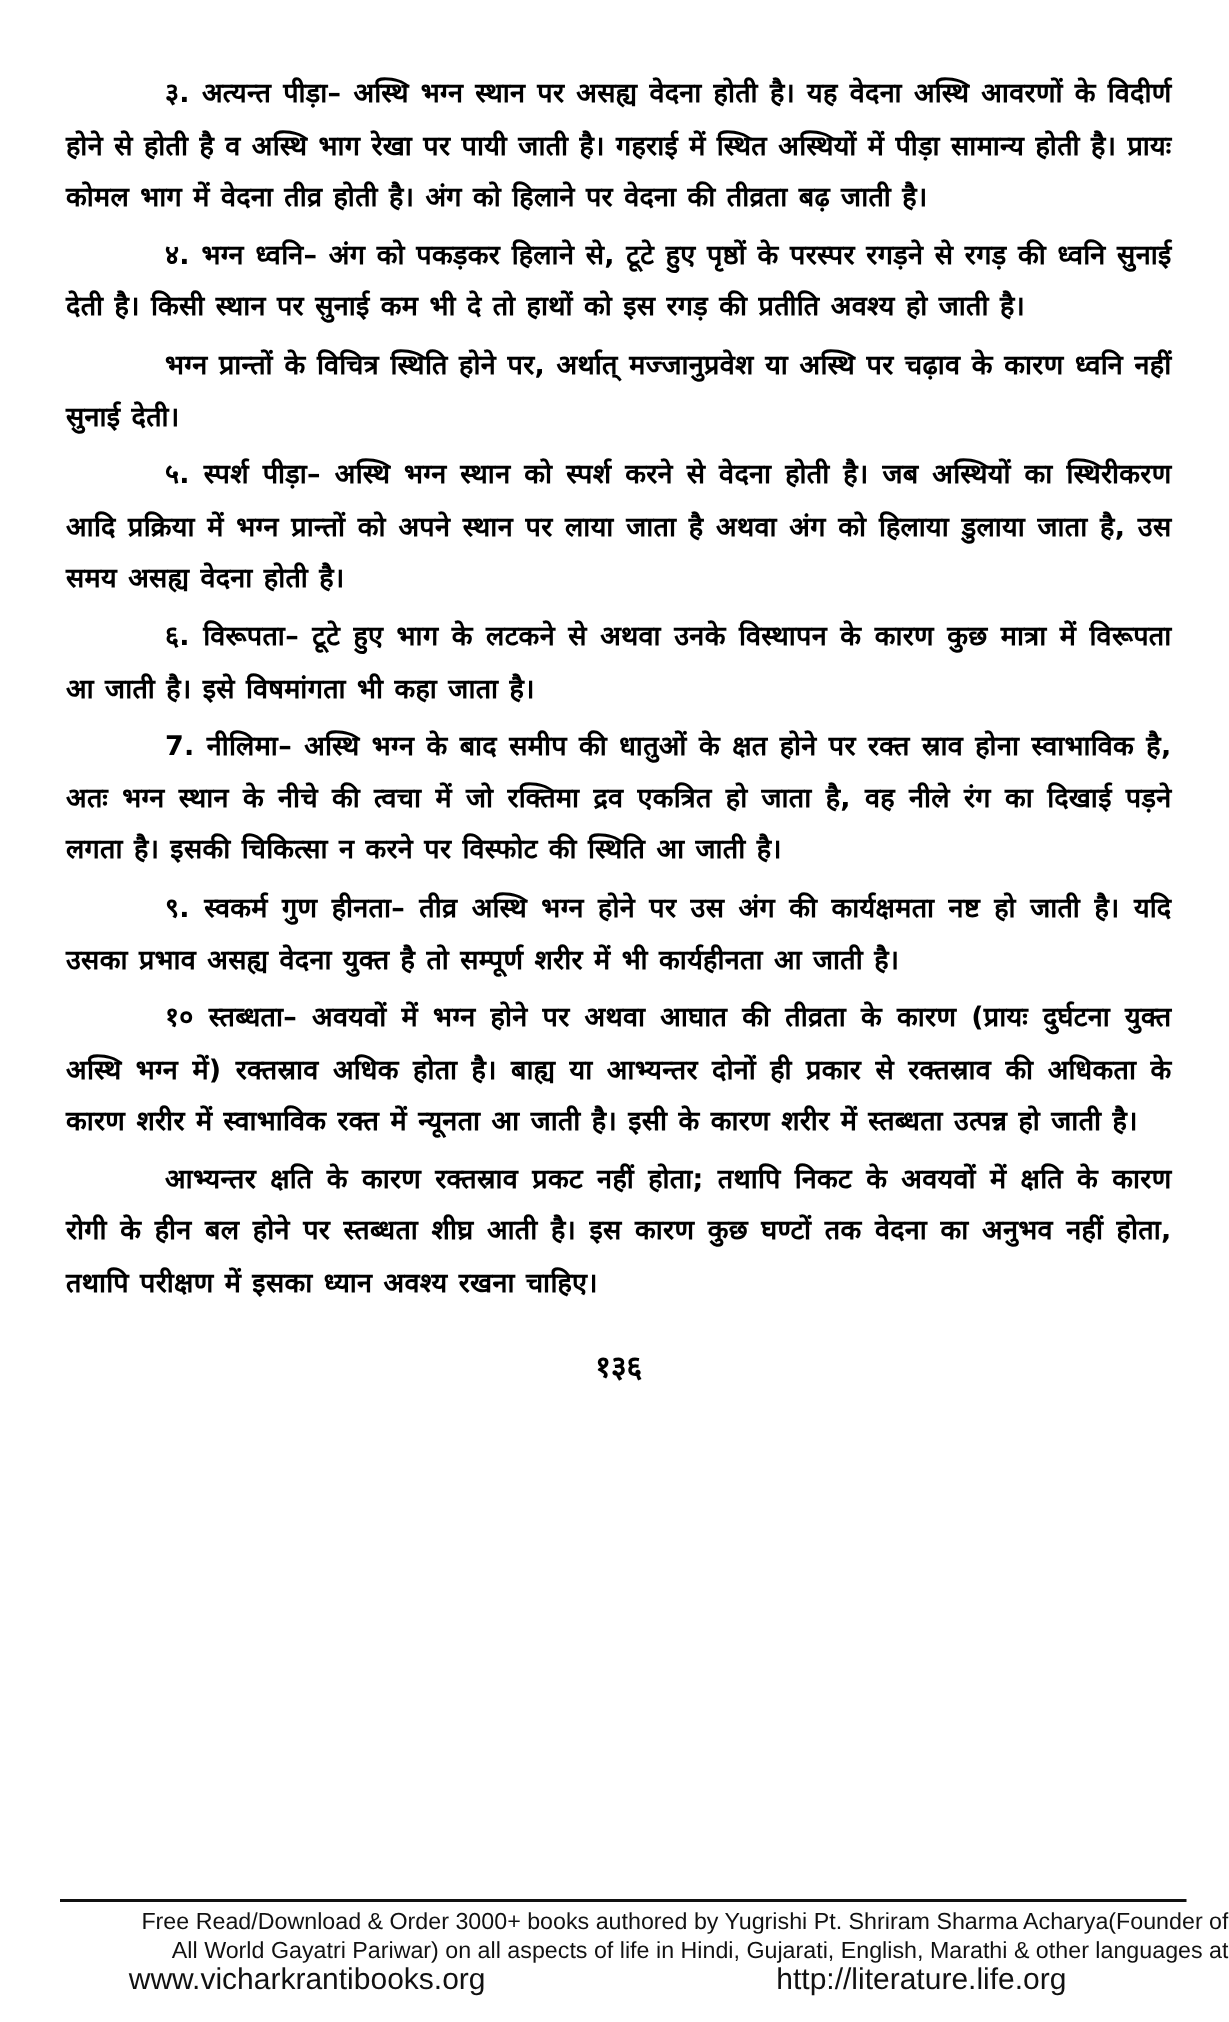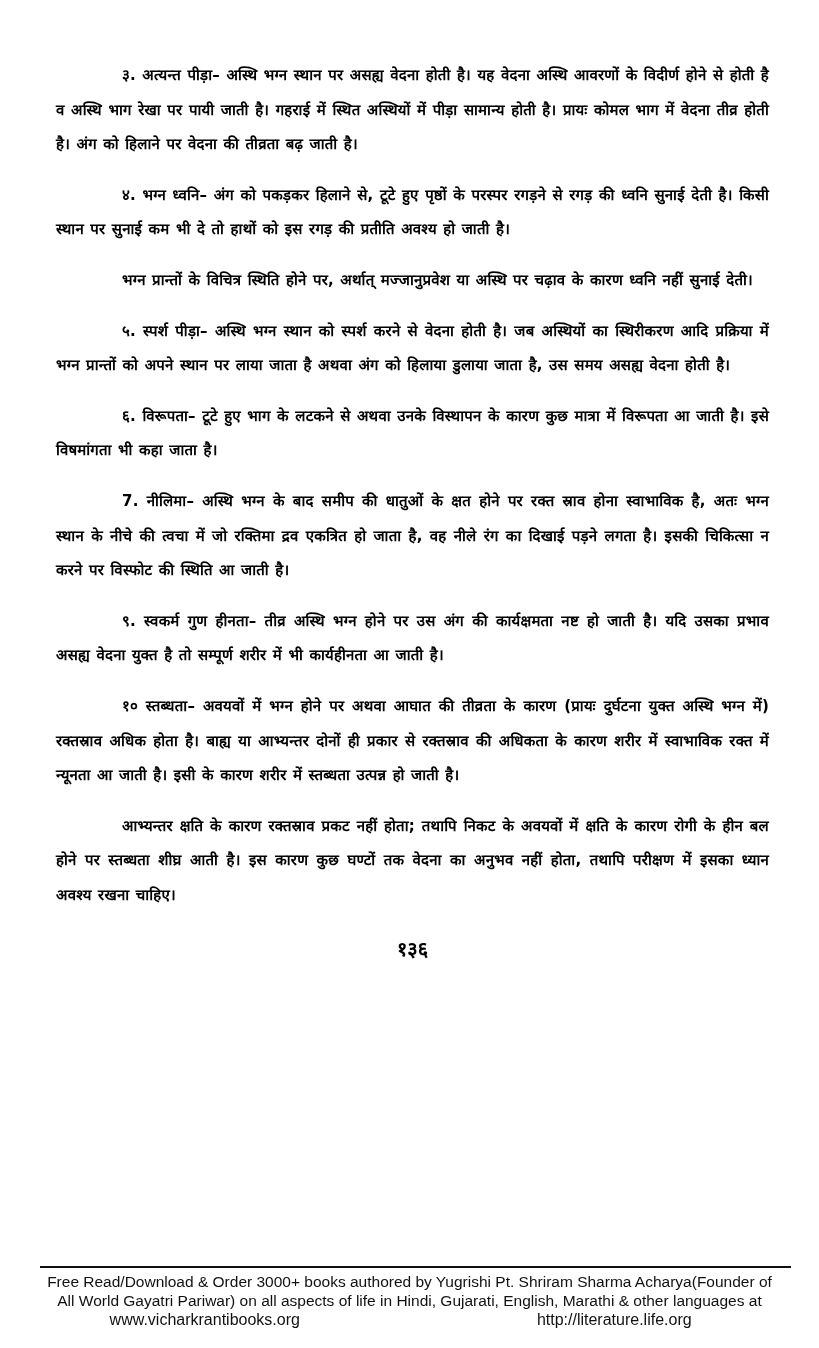--- a/index.html
+++ b/index.html
@@ -15,24 +15,24 @@
     overflow: hidden;
   }
   .scan-page {
     box-sizing: border-box;
     width: 819px;
     height: 1348px;
     background: #ffffff;
     padding: 42px 34px 0 40px;
   }
   .body-text p {
-    margin: 16px;
+    margin: 4px;
     font-family: "DejaVu Sans", sans-serif;
     font-weight: 700;
-    font-size: 15px;
+    font-size: 18px;
     line-height: 34.6px;
     text-align: justify;
     text-indent: 66px;
     letter-spacing: 0.2px;
     word-spacing: 1px;
   }
   .page-number {
     margin-top: 22px;
     text-align: center;
     font-family: "DejaVu Sans", sans-serif;
@@ -48,27 +48,27 @@
   }
   .footer-rule {
     border: none;
     border-top: 2px solid #111111;
     margin: 0 28px 4px 40px;
   }
   .footer-line {
     font-family: "Liberation Sans", sans-serif;
     font-size: 15.5px;
     line-height: 19px;
-    text-align: center;
+    text-align: right;
     color: #111111;
   }
   .footer-urls {
     display: flex;
     font-family: "Liberation Sans", sans-serif;
-    font-size: 16px;
+    font-size: 20px;
     line-height: 20px;
     color: #111111;
   }
   .footer-urls .url {
     flex: 1 1 50%;
     text-align: center;
   }
 </style>
 </head>
 <body>

